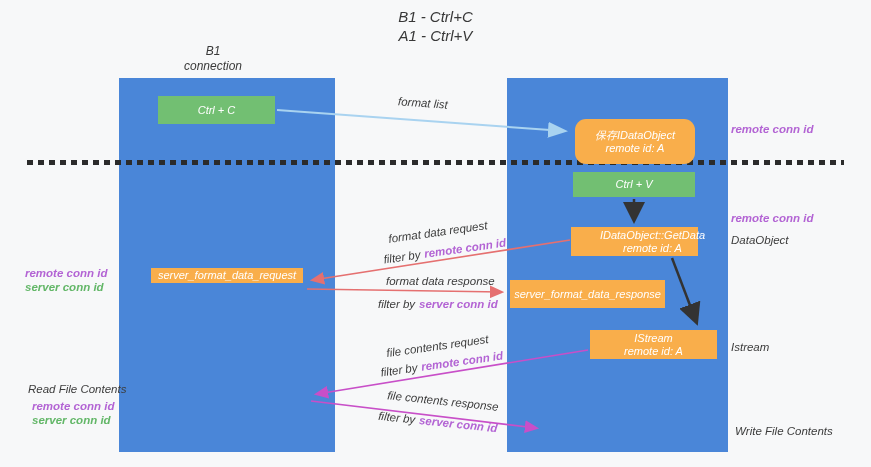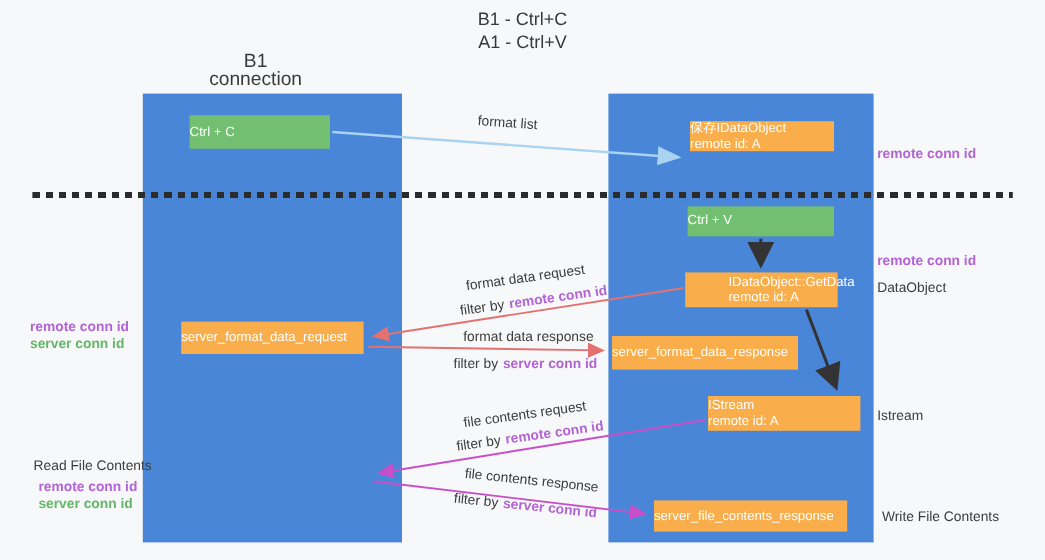--- a/index.html
+++ b/index.html
@@ -1,40 +1,41 @@
 <!DOCTYPE html>
 <html><head>
 <meta charset="utf-8">
 <style>
   * { margin:0; padding:0; box-sizing:border-box; }
   body { font-family:"Liberation Sans","DejaVu Sans",sans-serif; }
   .canvas {
     position:relative; width:871px; height:467px;
     background:#f7f8f9; overflow:hidden;
     color:#3c3c3c;
+    font-style:italic;
   }
   .title { position:absolute; top:7px; left:0; width:871px; text-align:center;
            font-size:15px; line-height:19px; color:#383838; }
   .col-header { position:absolute; width:140px; text-align:center;
-                font-size:16px; line-height:15px; color:#3a3a3a; }
+                font-size:12px; line-height:15px; color:#3a3a3a; }
   .col-header.left { left:143px; top:44px; }
   .col-header.right { left:548px; top:44px; }
   .column { position:absolute; top:78px; height:374px; background:#4a86d8; }
   .column.left { left:119px; width:216px; }
   .column.right { left:507px; width:221px; }
   .node { position:absolute; display:flex; flex-direction:column;
-          align-items:flex-start; justify-content:center; text-align:center;
+          align-items:center; justify-content:center; text-align:center;
           color:#ffffff; font-size:11px; line-height:13px; }
   .green { background:#72bf72; }
   .orange { background:#f9ae4b; }
   .n-ctrlc { left:158px; top:96px; width:117px; height:28px; }
-  .n-save  { left:575px; top:101px; width:120px; height:25px; }
+  .n-save  { left:575px; top:119px; width:120px; height:45px;border-radius:11px; }
   .n-ctrlv { left:573px; top:172px; width:122px; height:25px; }
   .n-getdata { left:571px; top:227px; width:127px; height:29px;padding-left:36px; }
-  .n-fmtreq  { left:151px; top:268px; width:152px; height:27px; }
+  .n-fmtreq  { left:151px; top:268px; width:152px; height:15px; }
   .n-fmtres  { left:510px; top:280px; width:155px; height:28px; }
   .n-istream { left:590px; top:330px; width:127px; height:29px; }
   .n-filereq { left:148px; top:383px; width:160px; height:27px; }
   .n-fileres { left:545px; top:417px; width:161px; height:26px; }
   .dashline { position:absolute; left:27px; top:160px; width:817px; height:5px;
               background:repeating-linear-gradient(90deg,#2b2b2b 0 6px,transparent 6px 11px); }
   .side { position:absolute; font-size:11.5px; line-height:14px; white-space:nowrap; }
   .purple { color:#b364d4; font-weight:bold; }
   .greentxt { color:#63b768; font-weight:bold; }
   .blacktxt { color:#3c3c3c; }
@@ -90,23 +91,20 @@
   <div class="node orange n-fmtres">
     <div>server_format_data_response</div>
   </div>
 
   <div class="node orange n-istream">
     <div>IStream</div>
     <div>remote id: A</div>
   </div>
 
 
-  <div class="node orange n-fileres">
-    <div>server_file_contents_response</div>
-  </div>
 
   <svg class="arrows" width="871" height="467">
     <defs>
       <marker id="m-blue" markerWidth="10" markerHeight="8" refX="8" refY="4" orient="auto">
         <path d="M0,0 L10,4 L0,8 z" fill="#a9d3f0"></path>
       </marker>
       <marker id="m-red" markerWidth="9" markerHeight="8" refX="7" refY="4" orient="auto">
         <path d="M0,0 L9,4 L0,8 z" fill="#e57070"></path>
       </marker>
       <marker id="m-magenta" markerWidth="9" markerHeight="8" refX="7" refY="4" orient="auto">

